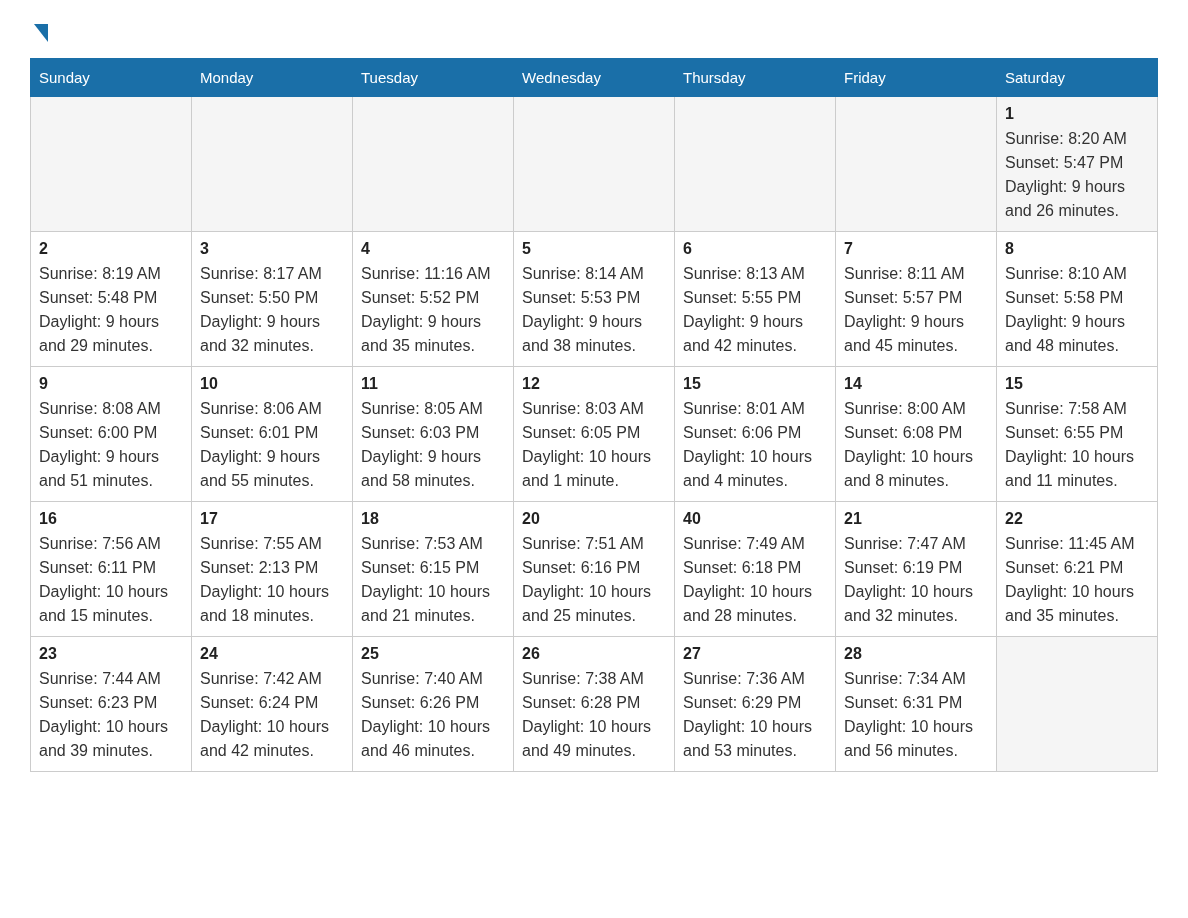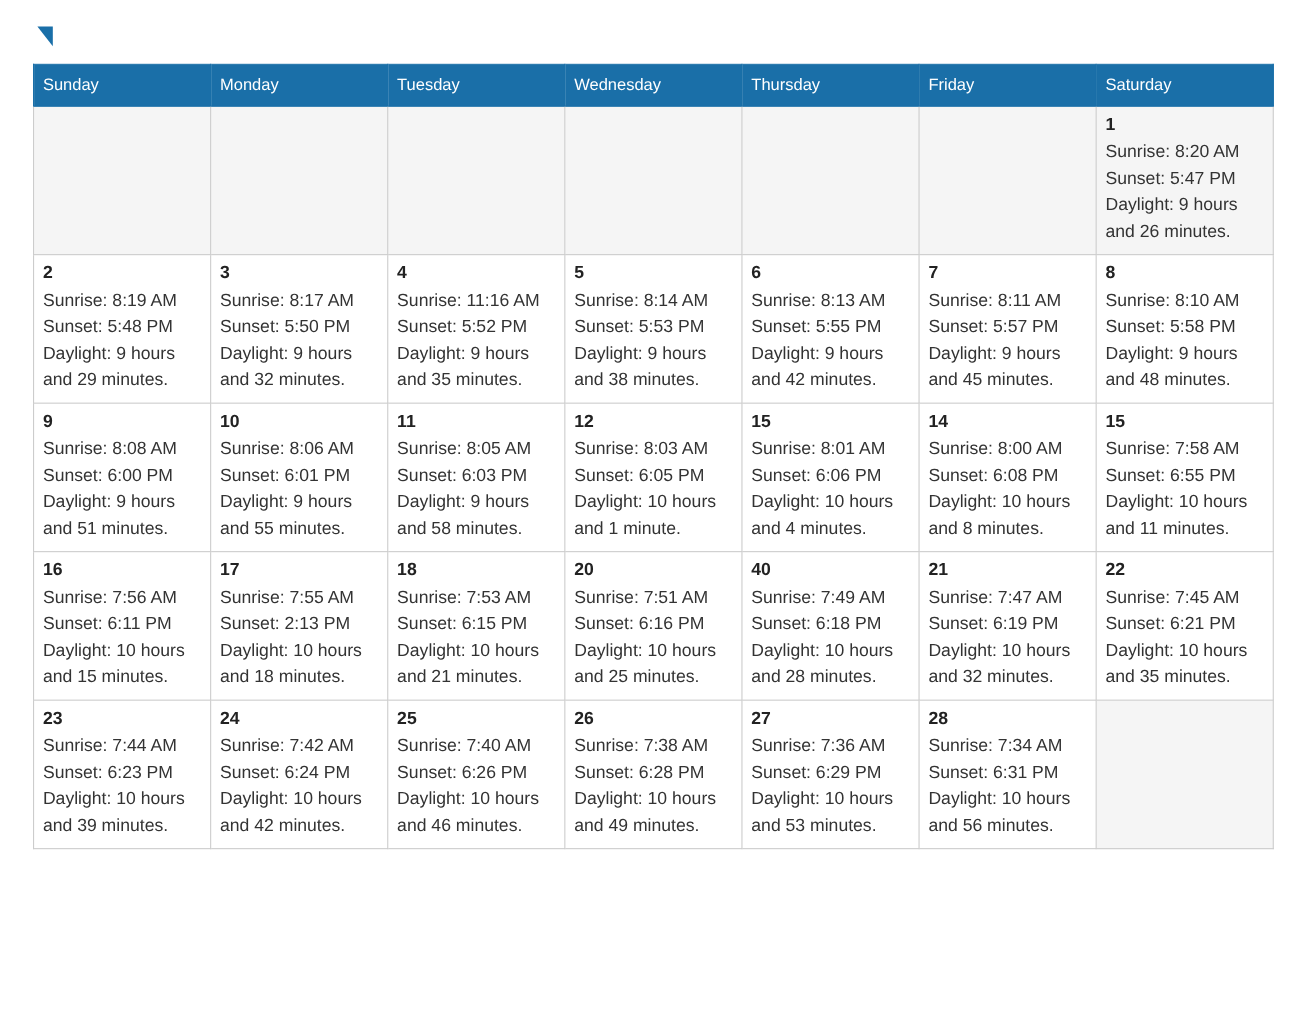--- a/index.html
+++ b/index.html
@@ -268,21 +268,21 @@
 Daylight: 10 hours and 28 minutes.</div>
         </td>
         <td>
           <span class="day-number">21</span>
           <div class="day-info">Sunrise: 7:47 AM
 Sunset: 6:19 PM
 Daylight: 10 hours and 32 minutes.</div>
         </td>
         <td>
           <span class="day-number">22</span>
-          <div class="day-info">Sunrise: 7:45 AM
+          <div class="day-info">Sunrise: 11:45 AM
 Sunset: 6:21 PM
 Daylight: 10 hours and 35 minutes.</div>
         </td>
       </tr>
       <tr>
         <td>
           <span class="day-number">23</span>
           <div class="day-info">Sunrise: 7:44 AM
 Sunset: 6:23 PM
 Daylight: 10 hours and 39 minutes.</div>

